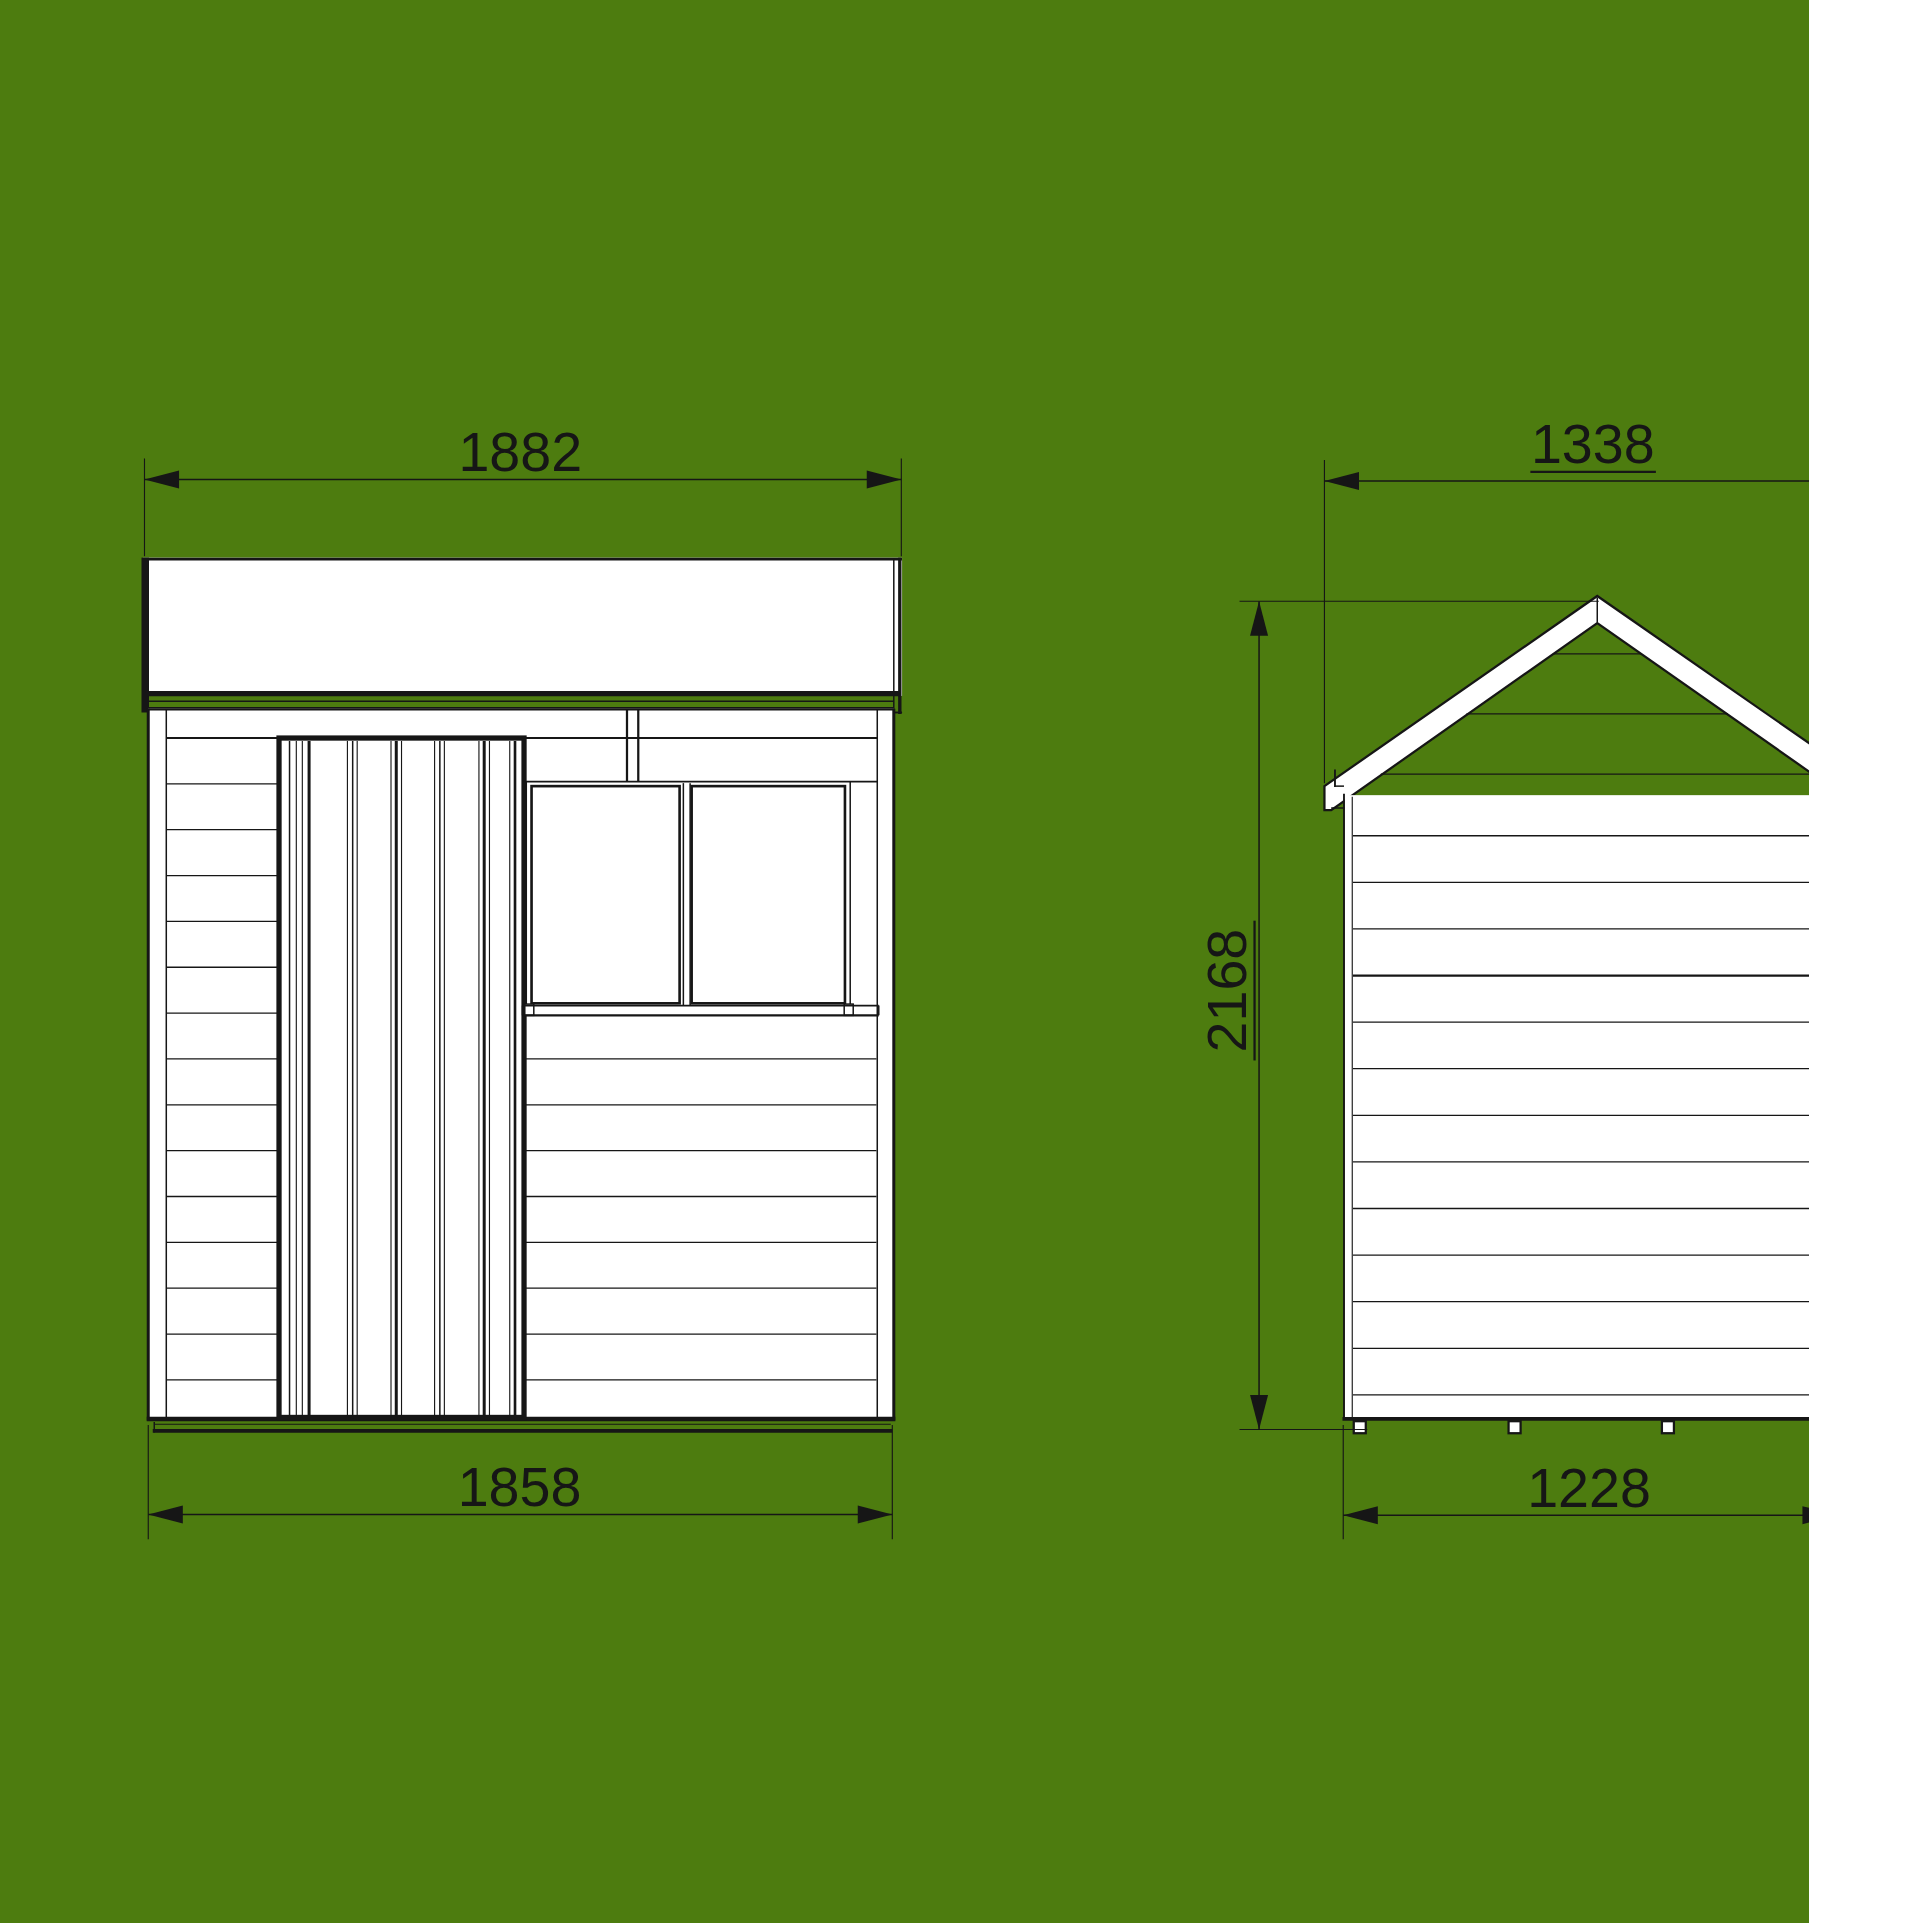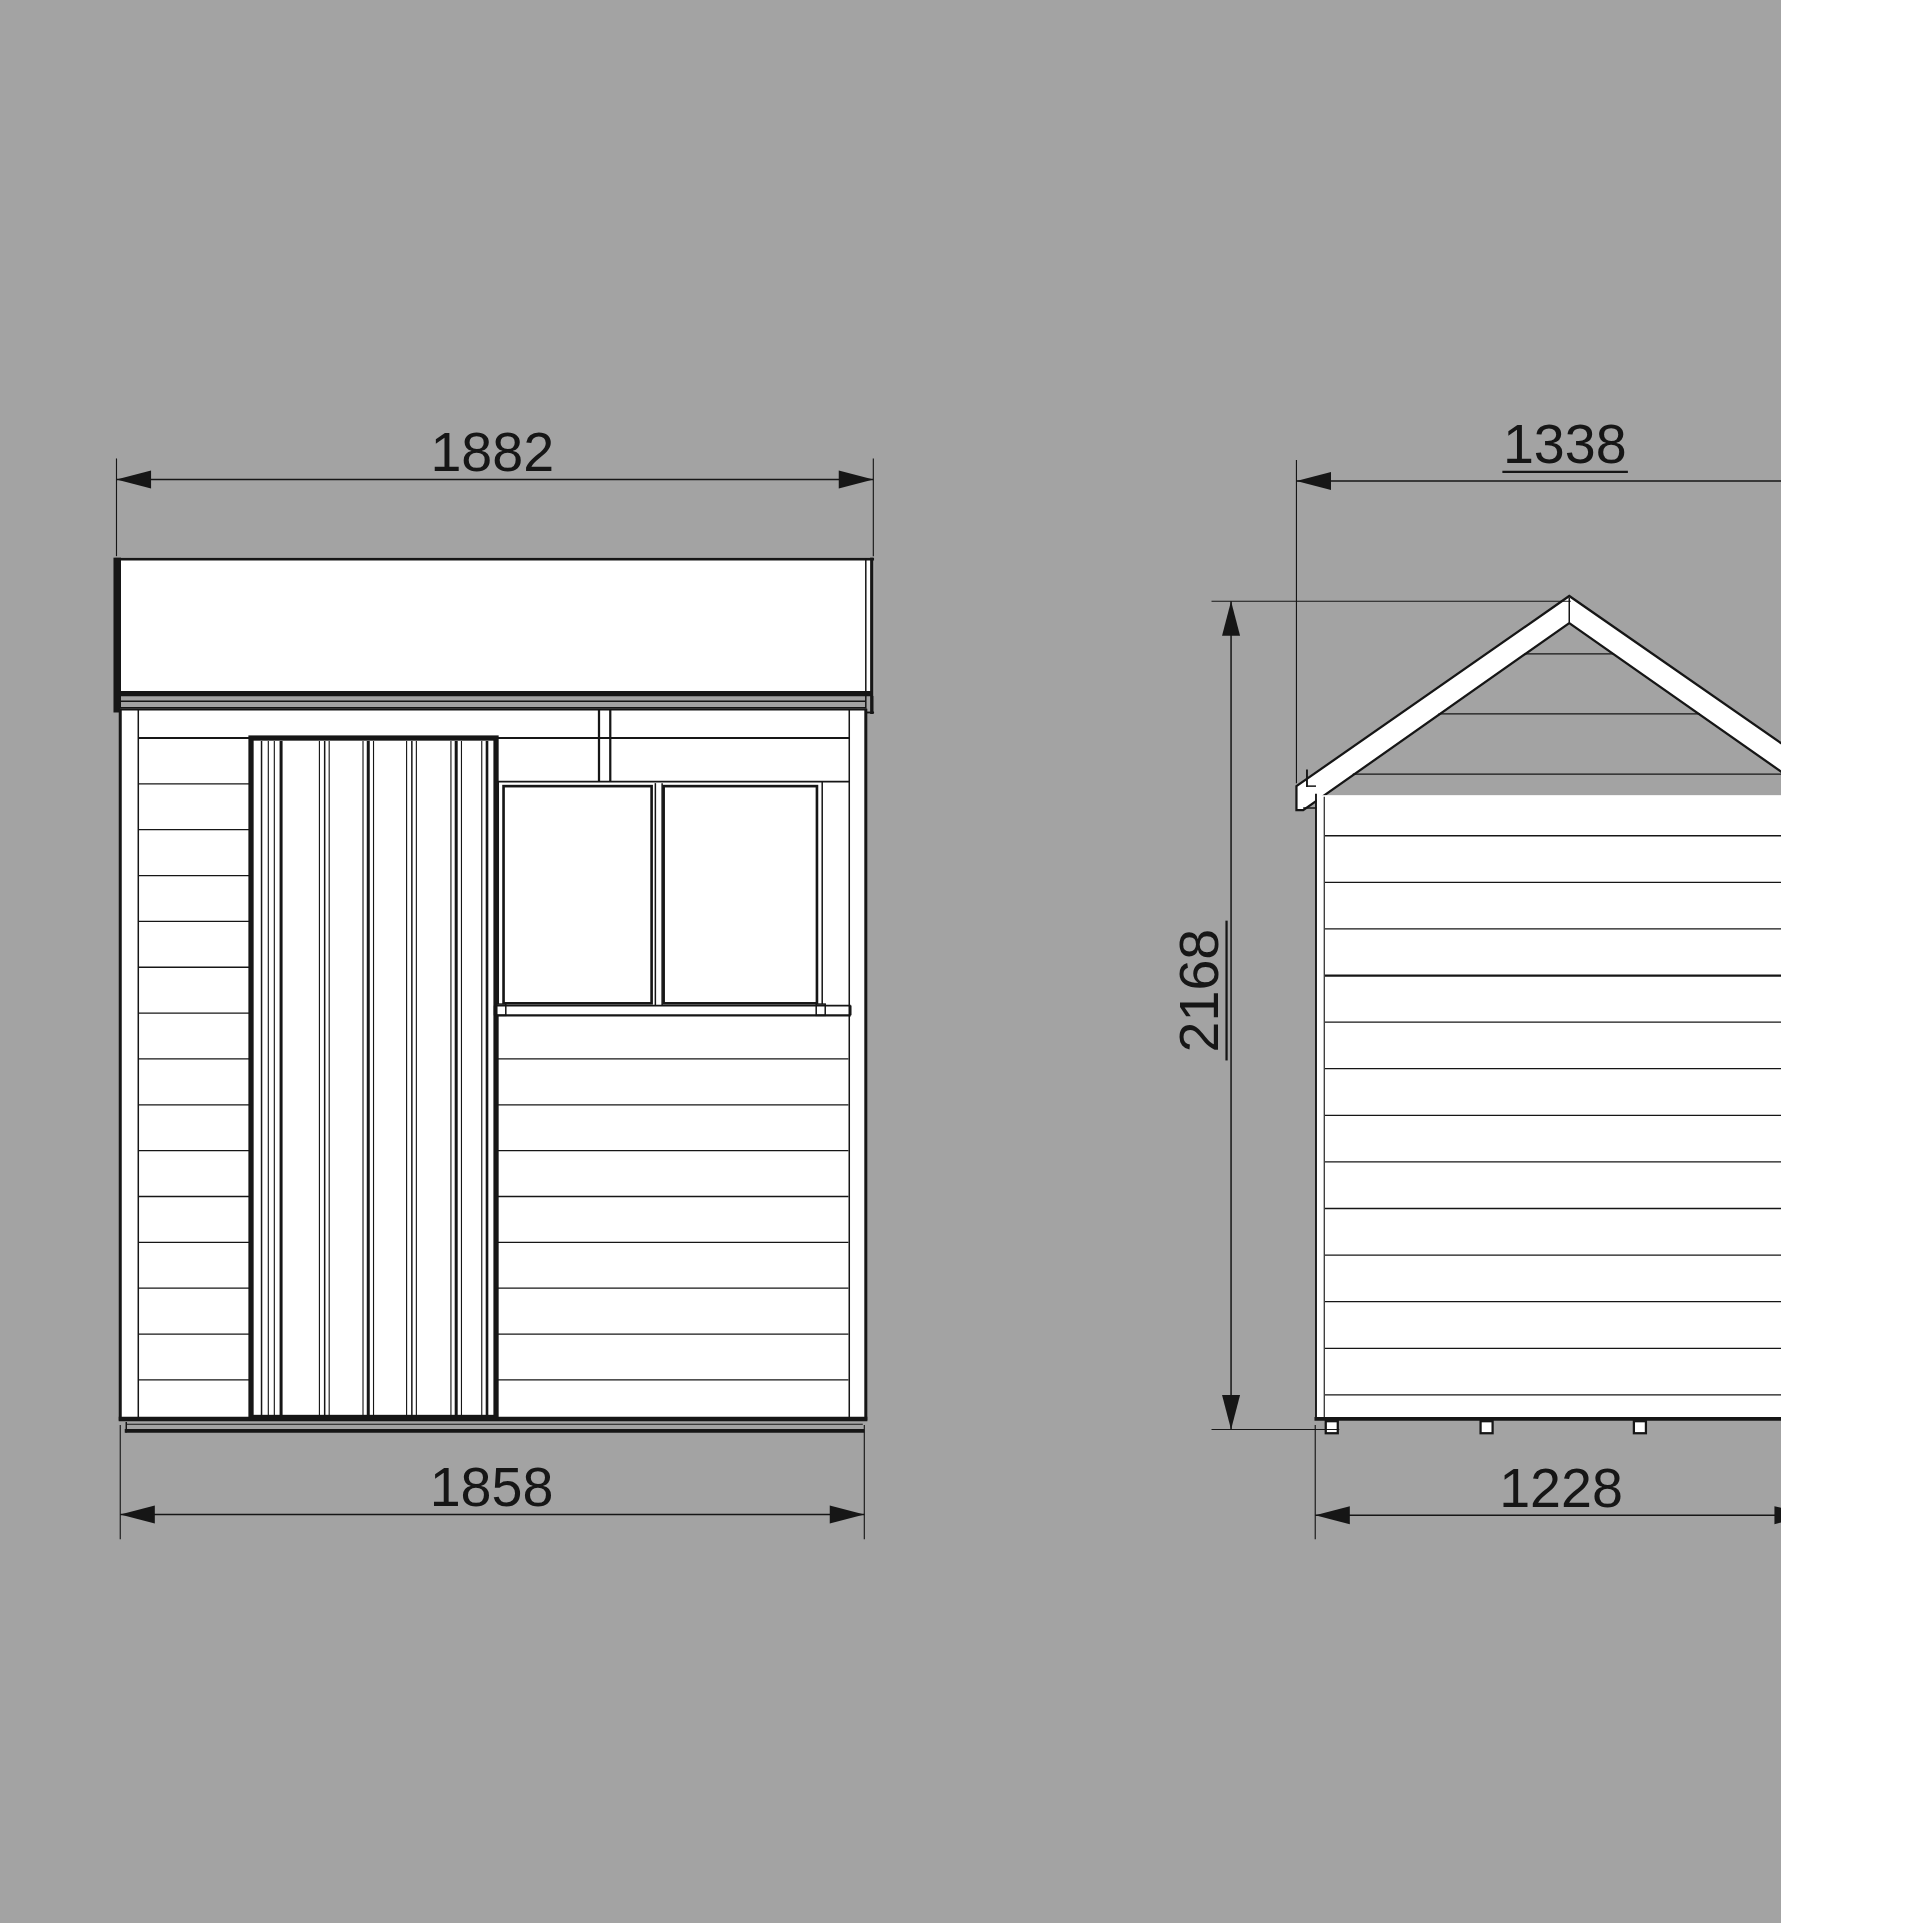--- a/index.html
+++ b/index.html
@@ -1,16 +1,16 @@
 <!DOCTYPE html>
 <html style="font-size:12px"><head>
 <meta charset="utf-8">
 <style>
   html,body{margin:0;padding:0;background:#ffffff;}
-  .stage{width:1781px;height:1924px;background:#a3a3a3;position:relative;overflow:hidden;}
+  .stage{width:1781px;height:1924px;background:#4d7c0f;position:relative;overflow:hidden;padding-left:28px;}
   svg{display:block;}
   text.dim{font-family:"Liberation Sans","DejaVu Sans",sans-serif;font-size:74px;fill:#161616;}
   .ln{stroke:#161616;fill:none;}
   .fillwhite{fill:#ffffff;}
   .solid{fill:#161616;stroke:none;}
 </style>
 </head>
 <body>
 
 <div class="stage">

